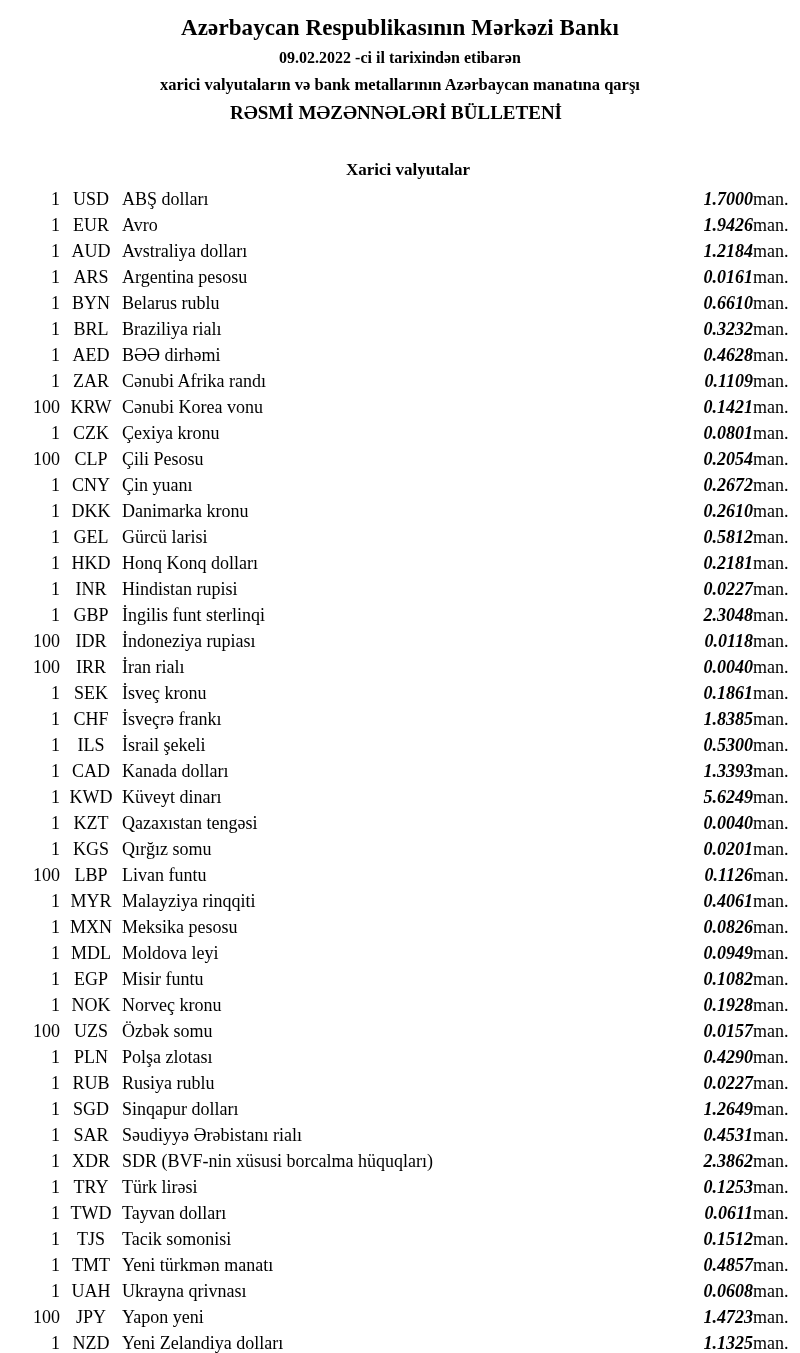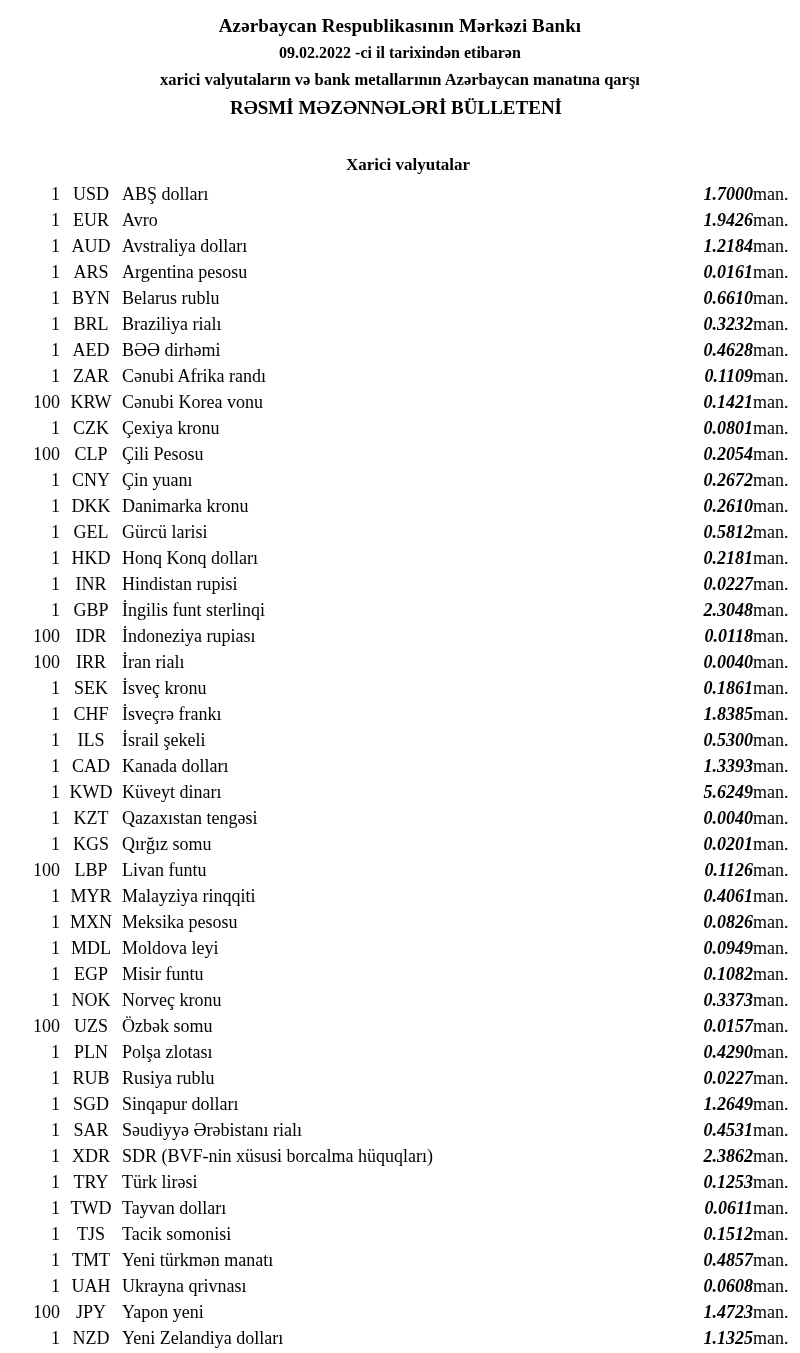--- a/index.html
+++ b/index.html
@@ -18,21 +18,21 @@
   .page {
     width: 800px;
     height: 1353px;
     box-sizing: border-box;
     padding: 8px 0 0 0;
   }
   .header {
     text-align: center;
   }
   .bank-title {
-    font-size: 19px;
+    font-size: 23px;
     font-weight: bold;
     letter-spacing: 0.1px;
     line-height: 1.25;
     margin: 6px 0 2px 0;
     text-align: center;
   }
   .date-line {
     font-size: 16px;
     font-weight: bold;
     line-height: 1.3;
@@ -334,21 +334,21 @@
           <td class="units">1</td>
           <td class="code">EGP</td>
           <td class="name">Misir funtu</td>
           <td class="value">0.1082</td>
           <td class="unitlabel">man.</td>
         </tr>
         <tr>
           <td class="units">1</td>
           <td class="code">NOK</td>
           <td class="name">Norveç kronu</td>
-          <td class="value">0.3373</td>
+          <td class="value">0.1928</td>
           <td class="unitlabel">man.</td>
         </tr>
         <tr>
           <td class="units">100</td>
           <td class="code">UZS</td>
           <td class="name">Özbək somu</td>
           <td class="value">0.0157</td>
           <td class="unitlabel">man.</td>
         </tr>
         <tr>

